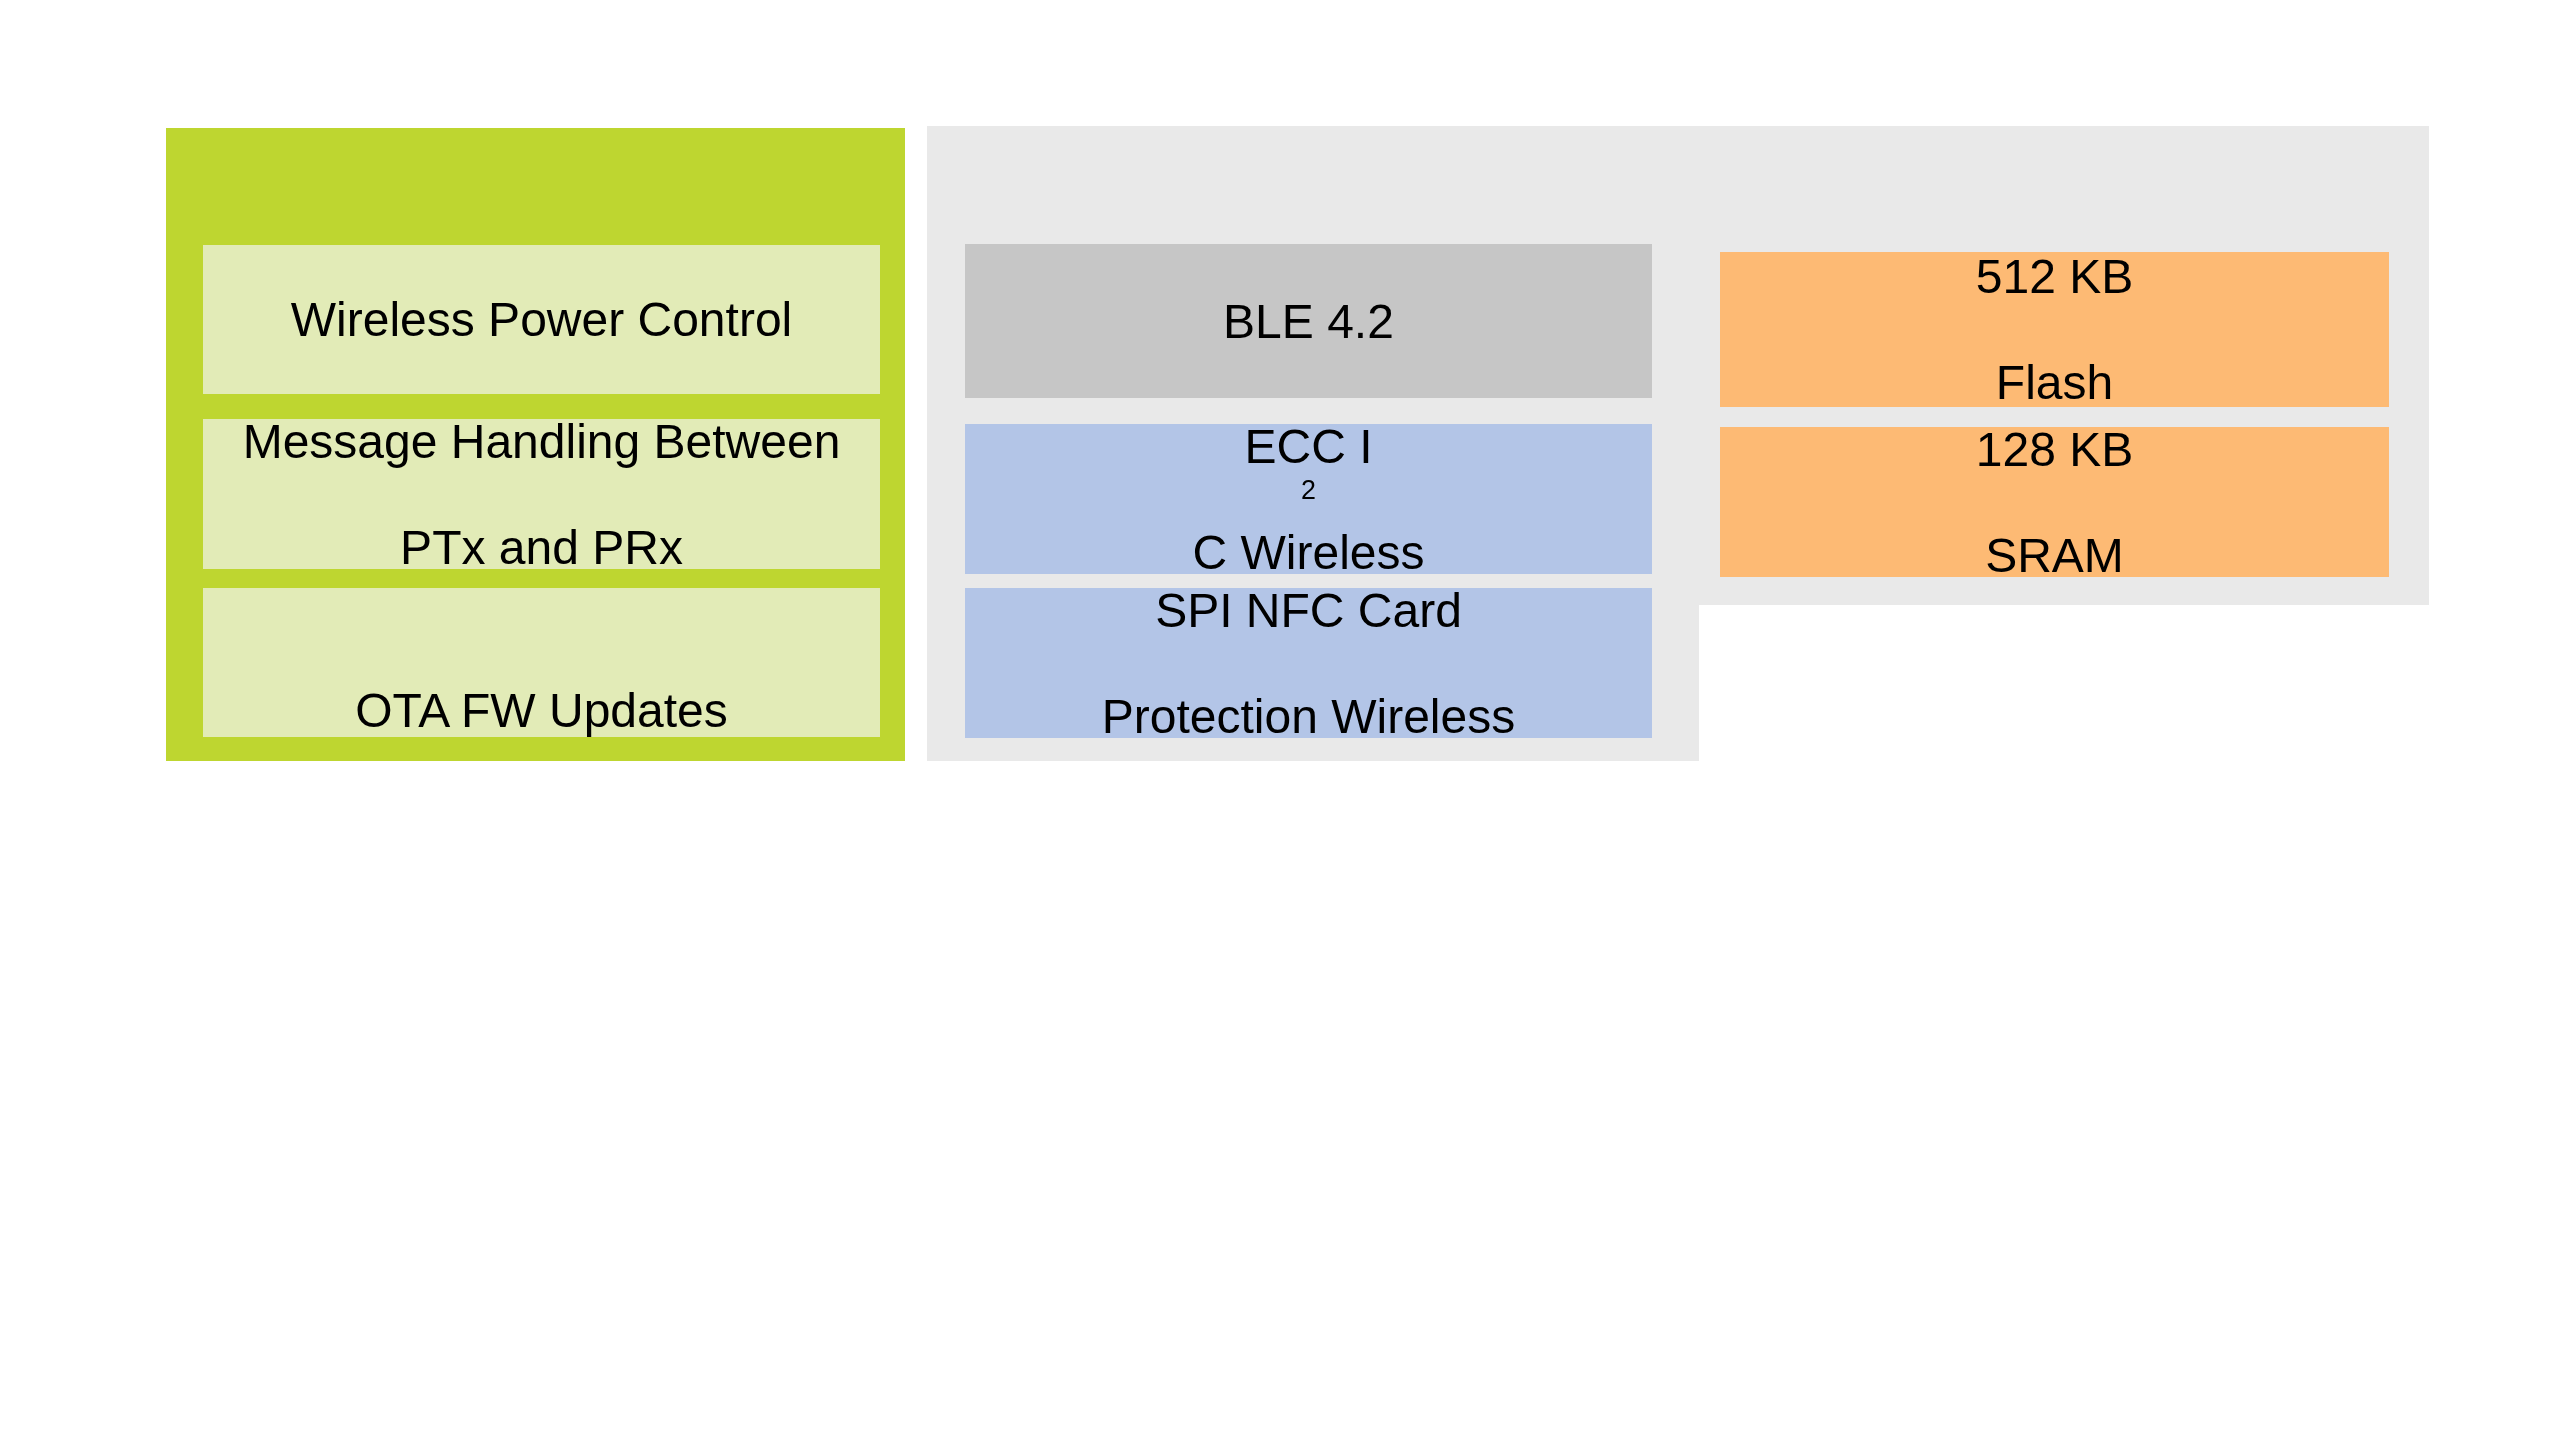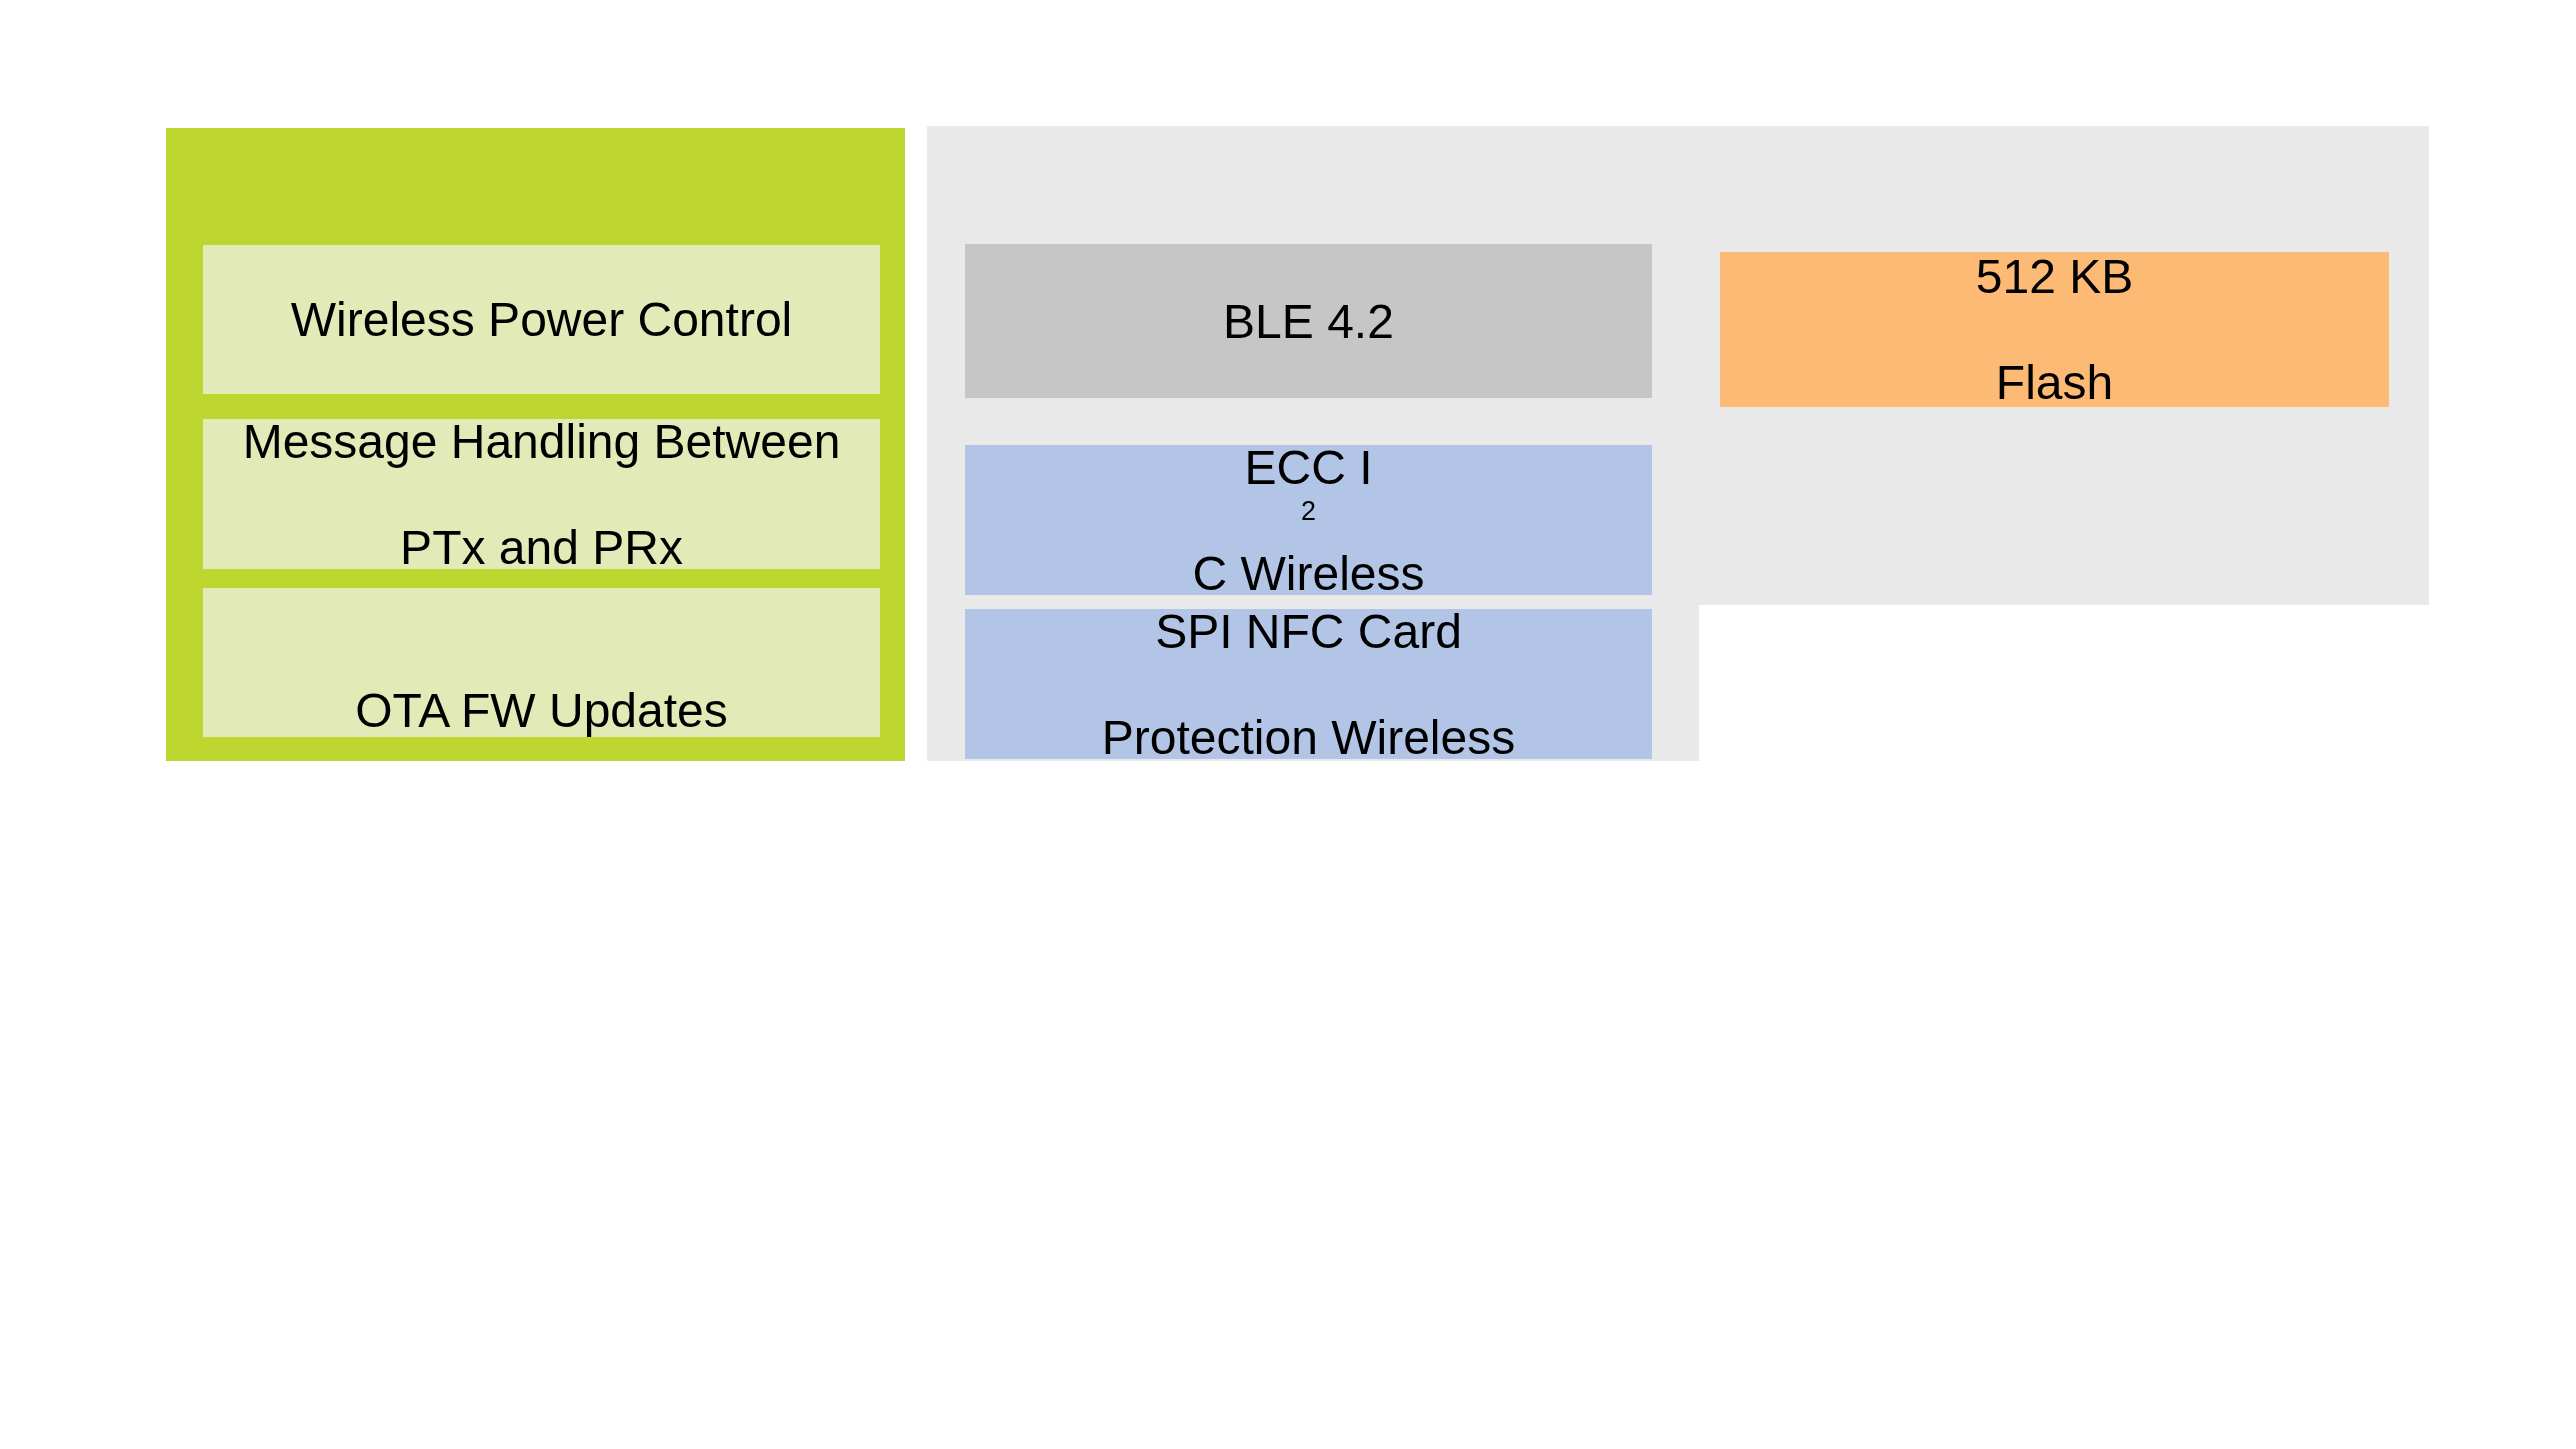--- a/index.html
+++ b/index.html
@@ -88,21 +88,21 @@
   #panel-communication {
     left: 927px;
     top: 126px;
     width: 772px;
     height: 635px;
     background: #e9e9e9;
   }
   #panel-communication .panel-title { top: 152px; }
 
   .box-gray { background: #c6c6c6; }
-  .box-blue-light { background: #b3c5e7; margin-top: 21px; }
+  .box-blue-light { background: #b3c5e7; }
 
   #box-ble {
     left: 38px;  top: 118px;  width: 687px; height: 154px;
   }
   #box-ecc-i2c {
     left: 38px;  top: 298px;  width: 687px; height: 150px;
   }
   #box-spi-nfc {
     left: 38px;  top: 462px;  width: 687px; height: 150px;
   }
@@ -181,16 +181,22 @@
 
     <div class="panel-title">Memory</div>
 
     <div class="box box-blue" id="box-flash">
       <span>
         <span>512 KB</span><br>
         <span>Flash</span>
       </span>
     </div>
 
+    <div class="box box-blue" id="box-sram">
+      <span>
+        <span>128 KB</span><br>
+        <span>SRAM</span>
+      </span>
+    </div>
   </div>
 
 </div>
 
 
 </body></html>

